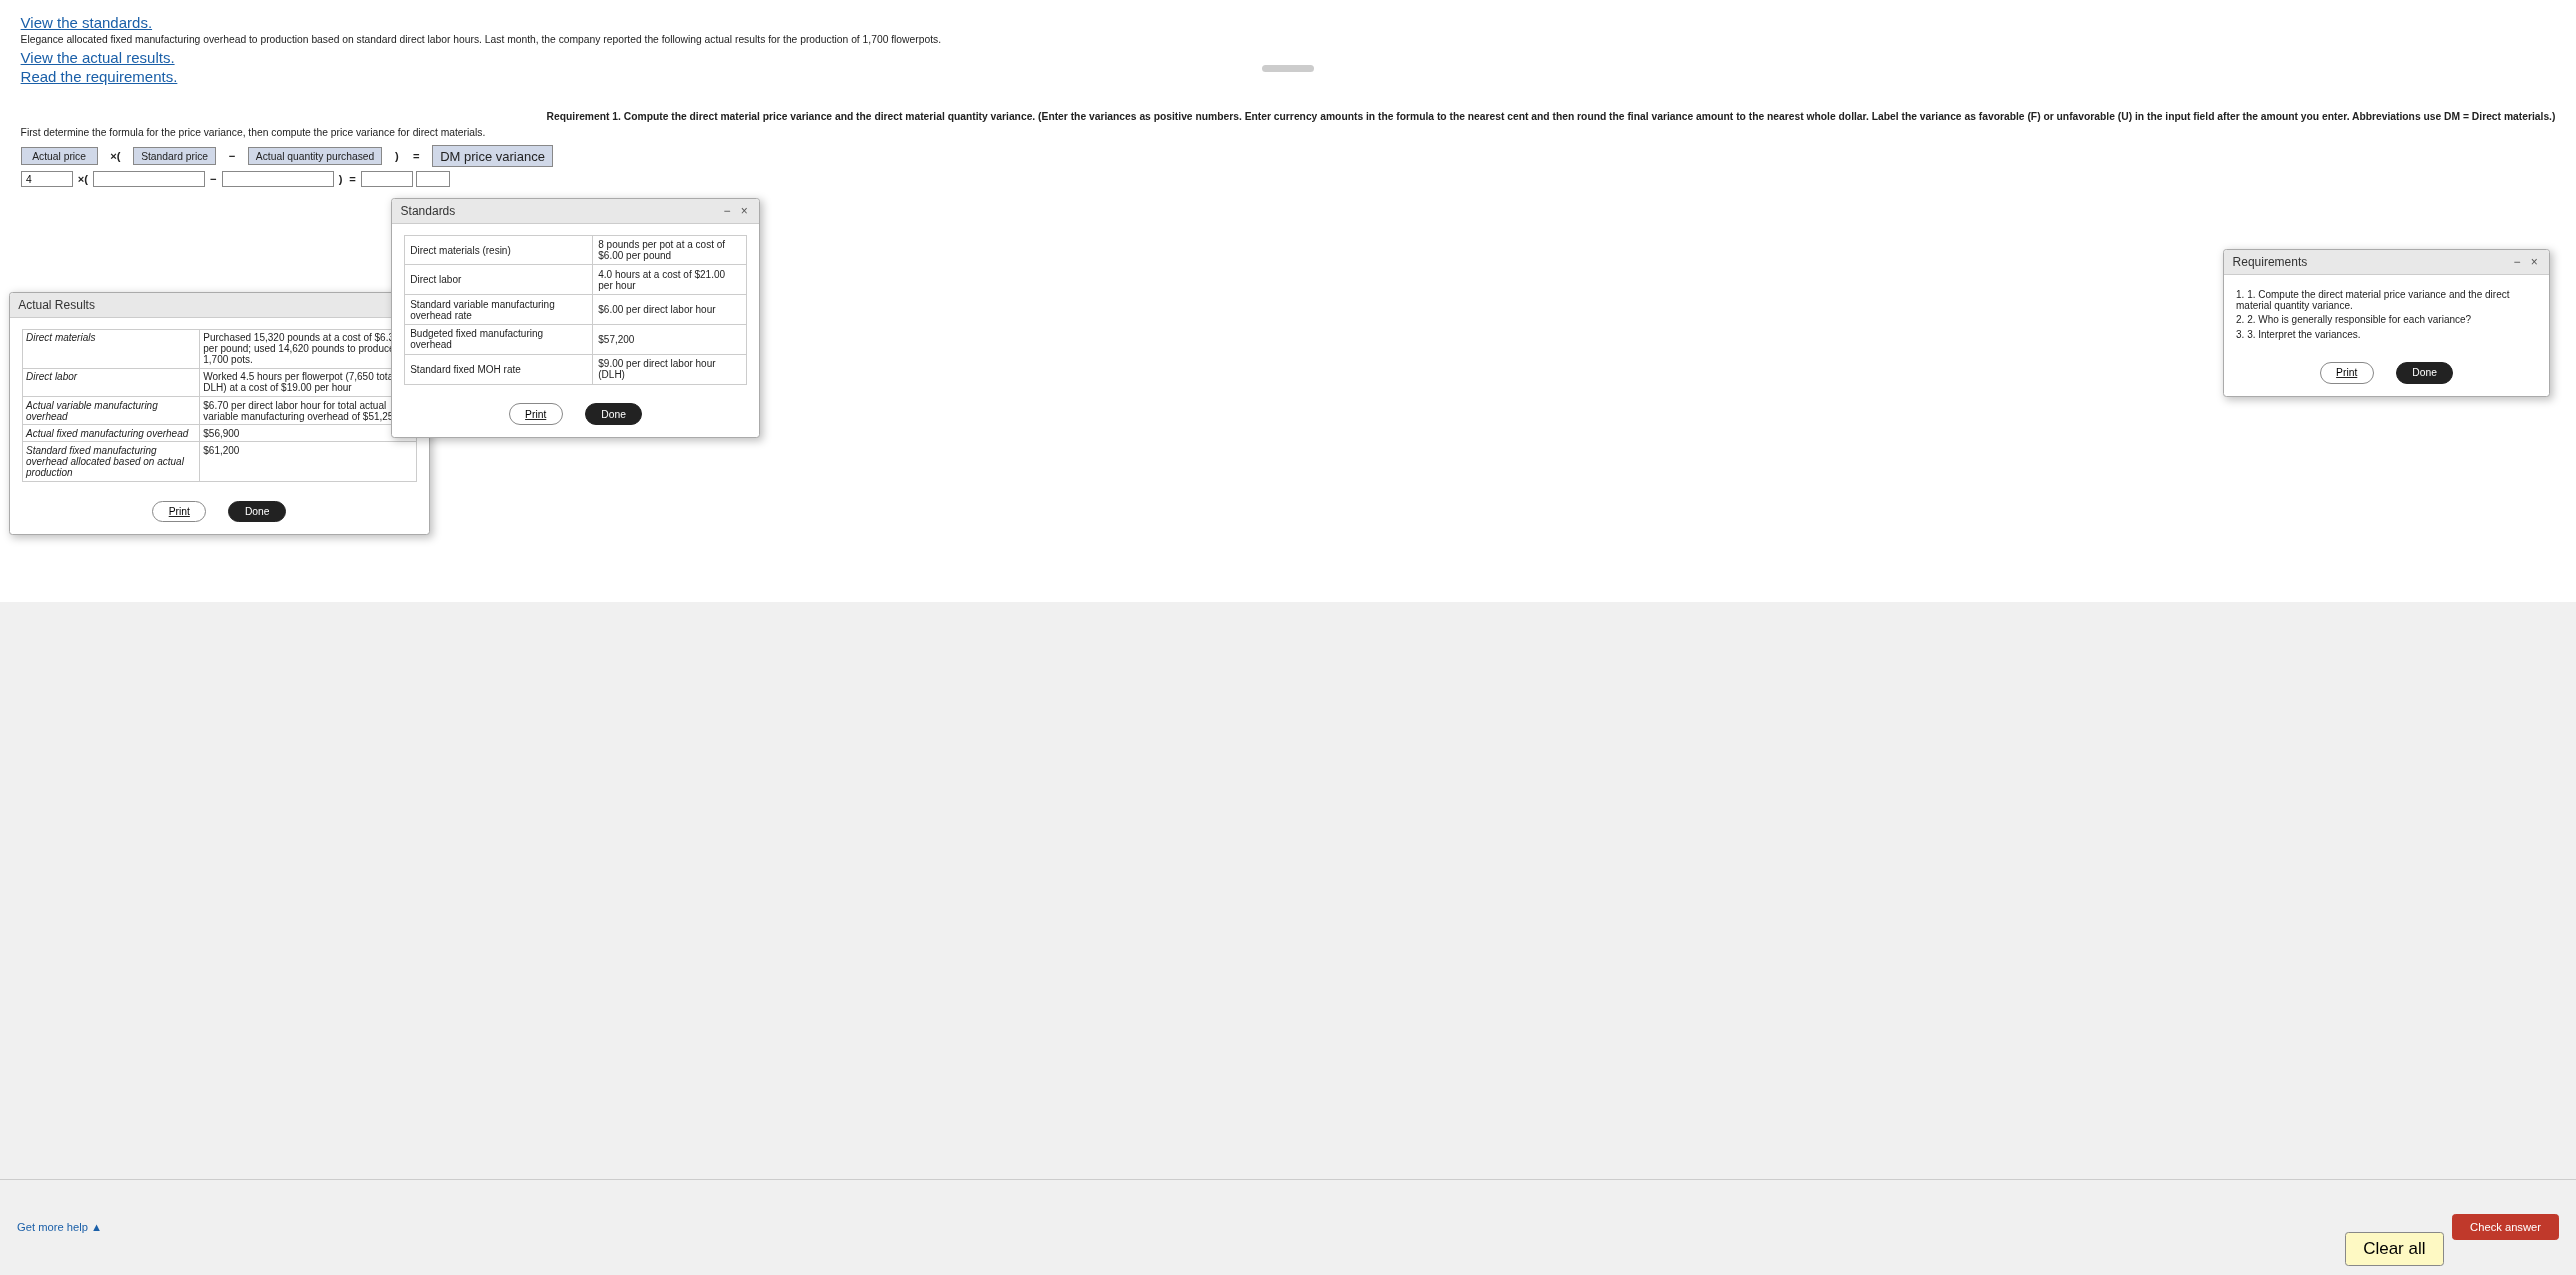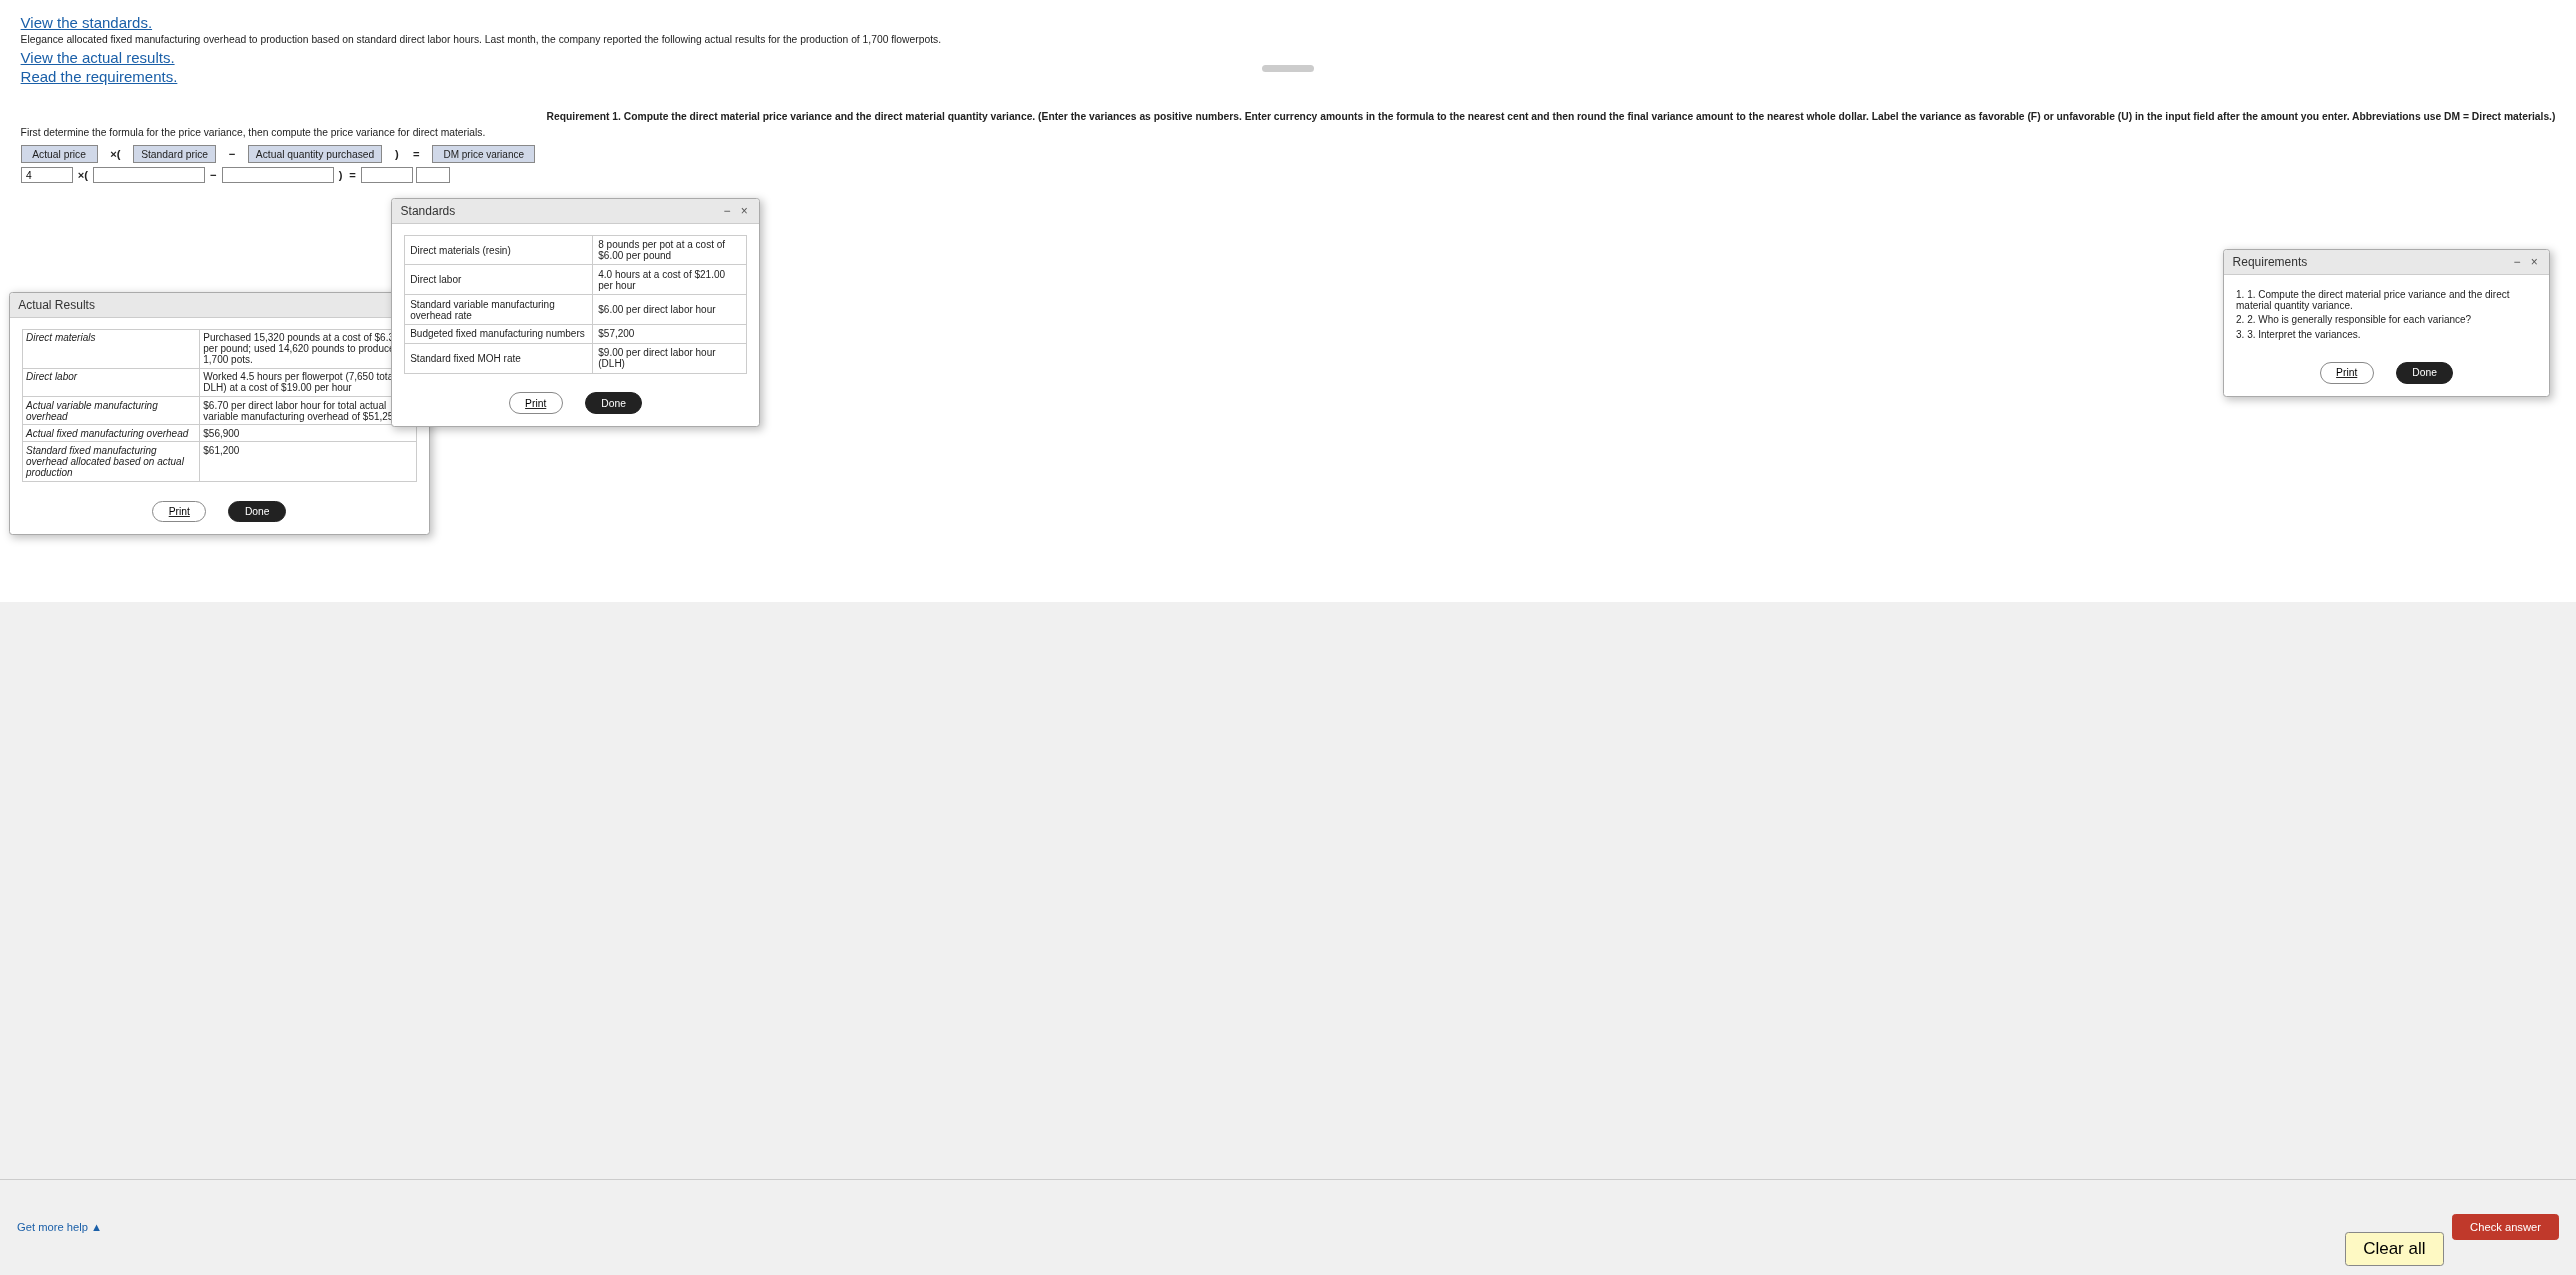--- a/index.html
+++ b/index.html
@@ -62,21 +62,21 @@
     .formula-input-wide {
       border: 0.9px solid #888;
       padding: 1.7px 4.3px;
       font-size: 10.3px;
       width: 112px;
     }
     .formula-result-label {
       background: #d0d8e8;
       border: 0.9px solid #888;
       padding: 2.6px 6.9px;
-      font-size: 10px;
+      font-size: 13px;
       min-width: 103px;
       text-align: center;
     }
     .formula-row2 {
       display: flex;
       align-items: center;
       gap: 3.4px;
       margin: 1.7px 0 1.7px 0;
       flex-wrap: wrap;
     }
@@ -371,21 +371,21 @@
           </tr>
           <tr>
             <td>Direct labor</td>
             <td>4.0 hours at a cost of $21.00 per hour</td>
           </tr>
           <tr>
             <td>Standard variable manufacturing overhead rate</td>
             <td>$6.00 per direct labor hour</td>
           </tr>
           <tr>
-            <td>Budgeted fixed manufacturing numbers</td>
+            <td>Budgeted fixed manufacturing overhead</td>
             <td>$57,200</td>
           </tr>
           <tr>
             <td>Standard fixed MOH rate</td>
             <td>$9.00 per direct labor hour (DLH)</td>
           </tr>
         </tbody>
     </table>
   </div>
   <div class="panel-footer">

